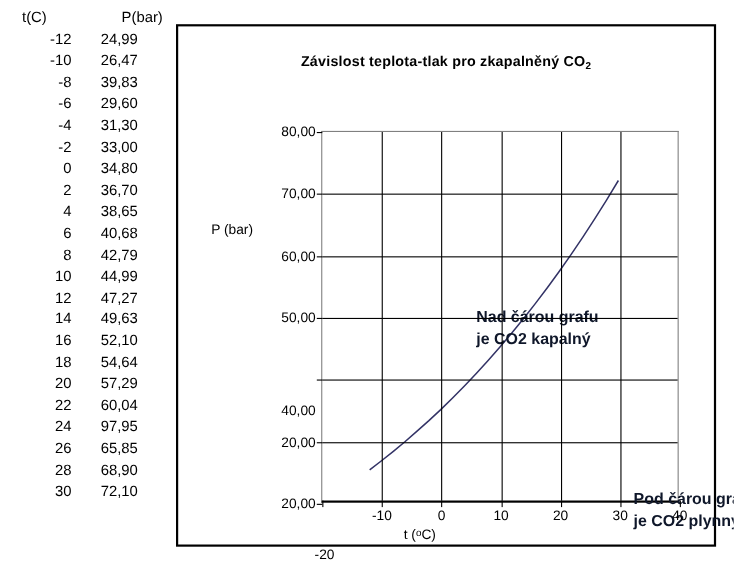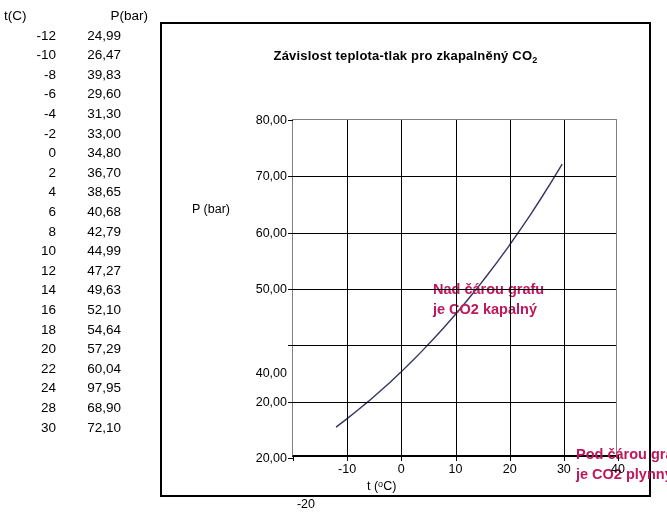--- a/index.html
+++ b/index.html
@@ -40,21 +40,21 @@
     width: 62px;
     text-align: right;
     padding-right: 4px;
   }
   #data-table th.col-p,
   #data-table td.col-p {
     width: 86px;
     text-align: center;
     padding-right: 4px;
   }
-  #data-table th.col-t { text-align: left; padding-left: 4px; }
+  #data-table th.col-t { text-align: left; padding-left: 20px; }
   #data-table th.col-p { text-align: right; padding-left: 14px; }
 
   
   #chart-frame {
     position: absolute;
     left: 160px;
     top: 22px;
     width: 491px;
     height: 475px;
     border: 2px solid #000000;
@@ -160,21 +160,21 @@
   #x-axis-label sup {
     font-size: 9px;
     vertical-align: baseline;
     position: relative;
     top: -3px;
   }
 
   
   .annotation {
     position: absolute;
-    color: #be185d;
+    color: #0f172a;
     font-weight: bold;
     font-size: 14.5px;
     line-height: 1.35;
     white-space: nowrap;
   }
   #annotation-liquid {
     left: 140px;
     top: 160px;
   }
   #annotation-gas {
@@ -271,20 +271,24 @@
           <td class="col-t">20</td>
           <td class="col-p">57,29</td>
         </tr>
         <tr>
           <td class="col-t">22</td>
           <td class="col-p">60,04</td>
         </tr>
         <tr>
           <td class="col-t">24</td>
           <td class="col-p">97,95</td>
+        </tr>
+        <tr>
+          <td class="col-t">26</td>
+          <td class="col-p">65,85</td>
         </tr>
         <tr>
           <td class="col-t">28</td>
           <td class="col-p">68,90</td>
         </tr>
         <tr>
           <td class="col-t">30</td>
           <td class="col-p">72,10</td>
         </tr>
       </tbody>
@@ -331,21 +335,21 @@
       <div class="ytick" style="top: 169px;">50,00</div>
       <div class="gridline-h" style="top: 112.667px;"></div>
       <div class="ytick-mark" style="top: 112.667px;"></div>
       <div class="ytick" style="top: 112.667px;">60,00</div>
       <div class="gridline-h" style="top: 56.3333px;"></div>
       <div class="ytick-mark" style="top: 56.3333px;"></div>
       <div class="ytick" style="top: 56.3333px;">70,00</div>
       <div class="ytick-mark" style="top: 0px;"></div>
       <div class="ytick" style="top: 0px; margin-left: 12px;">80,00</div>
       <div class="xtick-mark" style="left: 0px;"></div>
-      <div class="xtick" style="left: 13px; margin-top: 42px;">-20</div>
+      <div class="xtick" style="left: 2px; margin-top: 42px;">-20</div>
       <div class="gridline-v" style="left: 54.1667px;"></div>
       <div class="xtick-mark" style="left: 54.1667px;"></div>
       <div class="xtick" style="left: 54.1667px;">-10</div>
       <div class="gridline-v" style="left: 108.333px;"></div>
       <div class="xtick-mark" style="left: 108.333px;"></div>
       <div class="xtick" style="left: 108.333px;">0</div>
       <div class="gridline-v" style="left: 162.5px;"></div>
       <div class="xtick-mark" style="left: 162.5px;"></div>
       <div class="xtick" style="left: 162.5px;">10</div>
       <div class="gridline-v" style="left: 216.667px;"></div>

